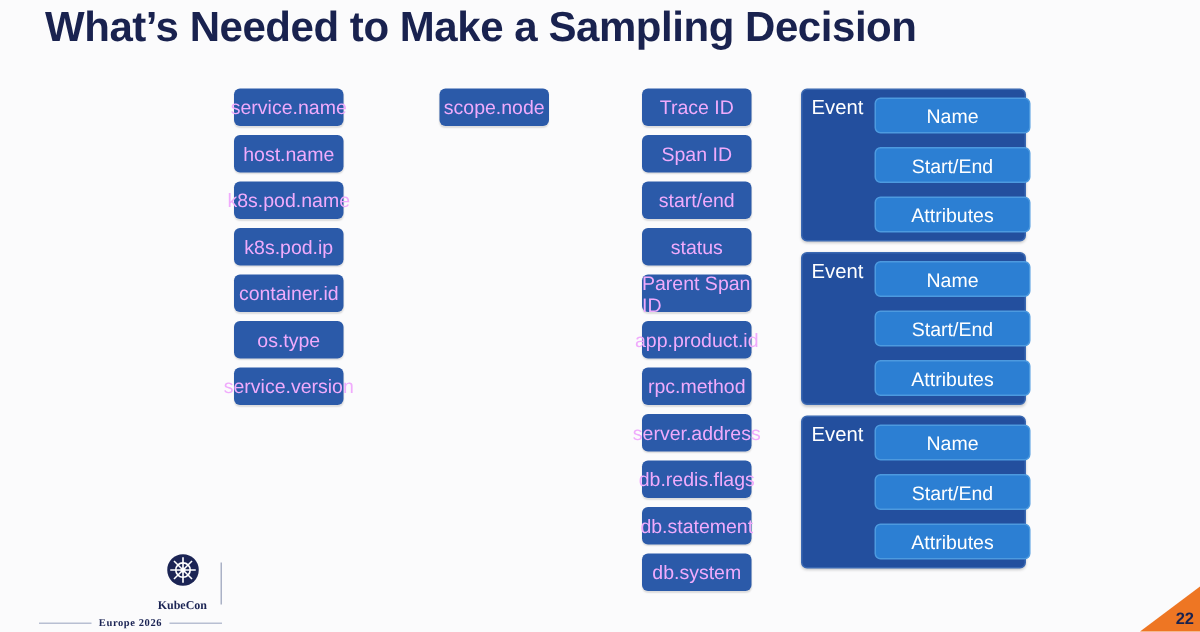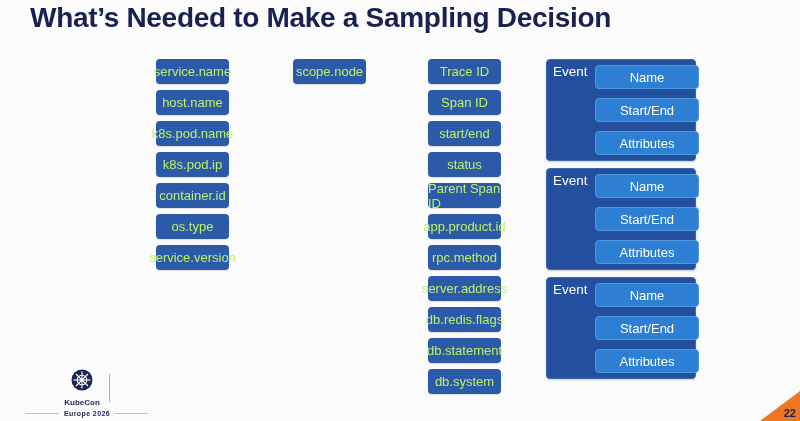--- a/index.html
+++ b/index.html
@@ -30,36 +30,35 @@
     gap: 6px;
   }
   .col-resource { left: 124px; width: 105px; }
   .col-scope    { left: 261px; width: 105px; }
   .col-span     { left: 396px; width: 105px; }
 
   .box {
     height: 25px;
     background: #2b5aa9;
     border-radius: 4px;
-    color: #bef264;
+    color: #f0abfc;
     font-size: 13px;
     display: flex;
     align-items: center;
     justify-content: center;
     box-shadow: 0 1px 1px rgba(0,0,0,0.12);
     margin-left: 32px;
   }
 
   .events-col {
     position: absolute;
     left: 534px; top: 59px;
     display: flex;
     flex-direction: column;
     gap: 7px;
-    margin-left: 12px;
   }
   .event-group {
     width: 150px; height: 102px;
     background: #234f9e;
     border: 1px solid #3a68b2;
     border-radius: 4px;
     position: relative;
     box-sizing: border-box;
     box-shadow: 0 1px 2px rgba(0,0,0,0.2);
   }
@@ -88,21 +87,22 @@
     align-items: center;
     justify-content: center;
   }
 
   .footer {
     position: absolute;
     left: 26px; top: 369px;
     width: 122px;
     display: flex;
     flex-direction: column;
-    align-items: center;
+    align-items: flex-end;
+    font-family: Liberation Serif, serif;
   }
   .footer-logos {
     display: flex;
     align-items: center;
     gap: 9px;
   }
   .logo-stack {
     display: flex;
     flex-direction: column;
     align-items: center;

